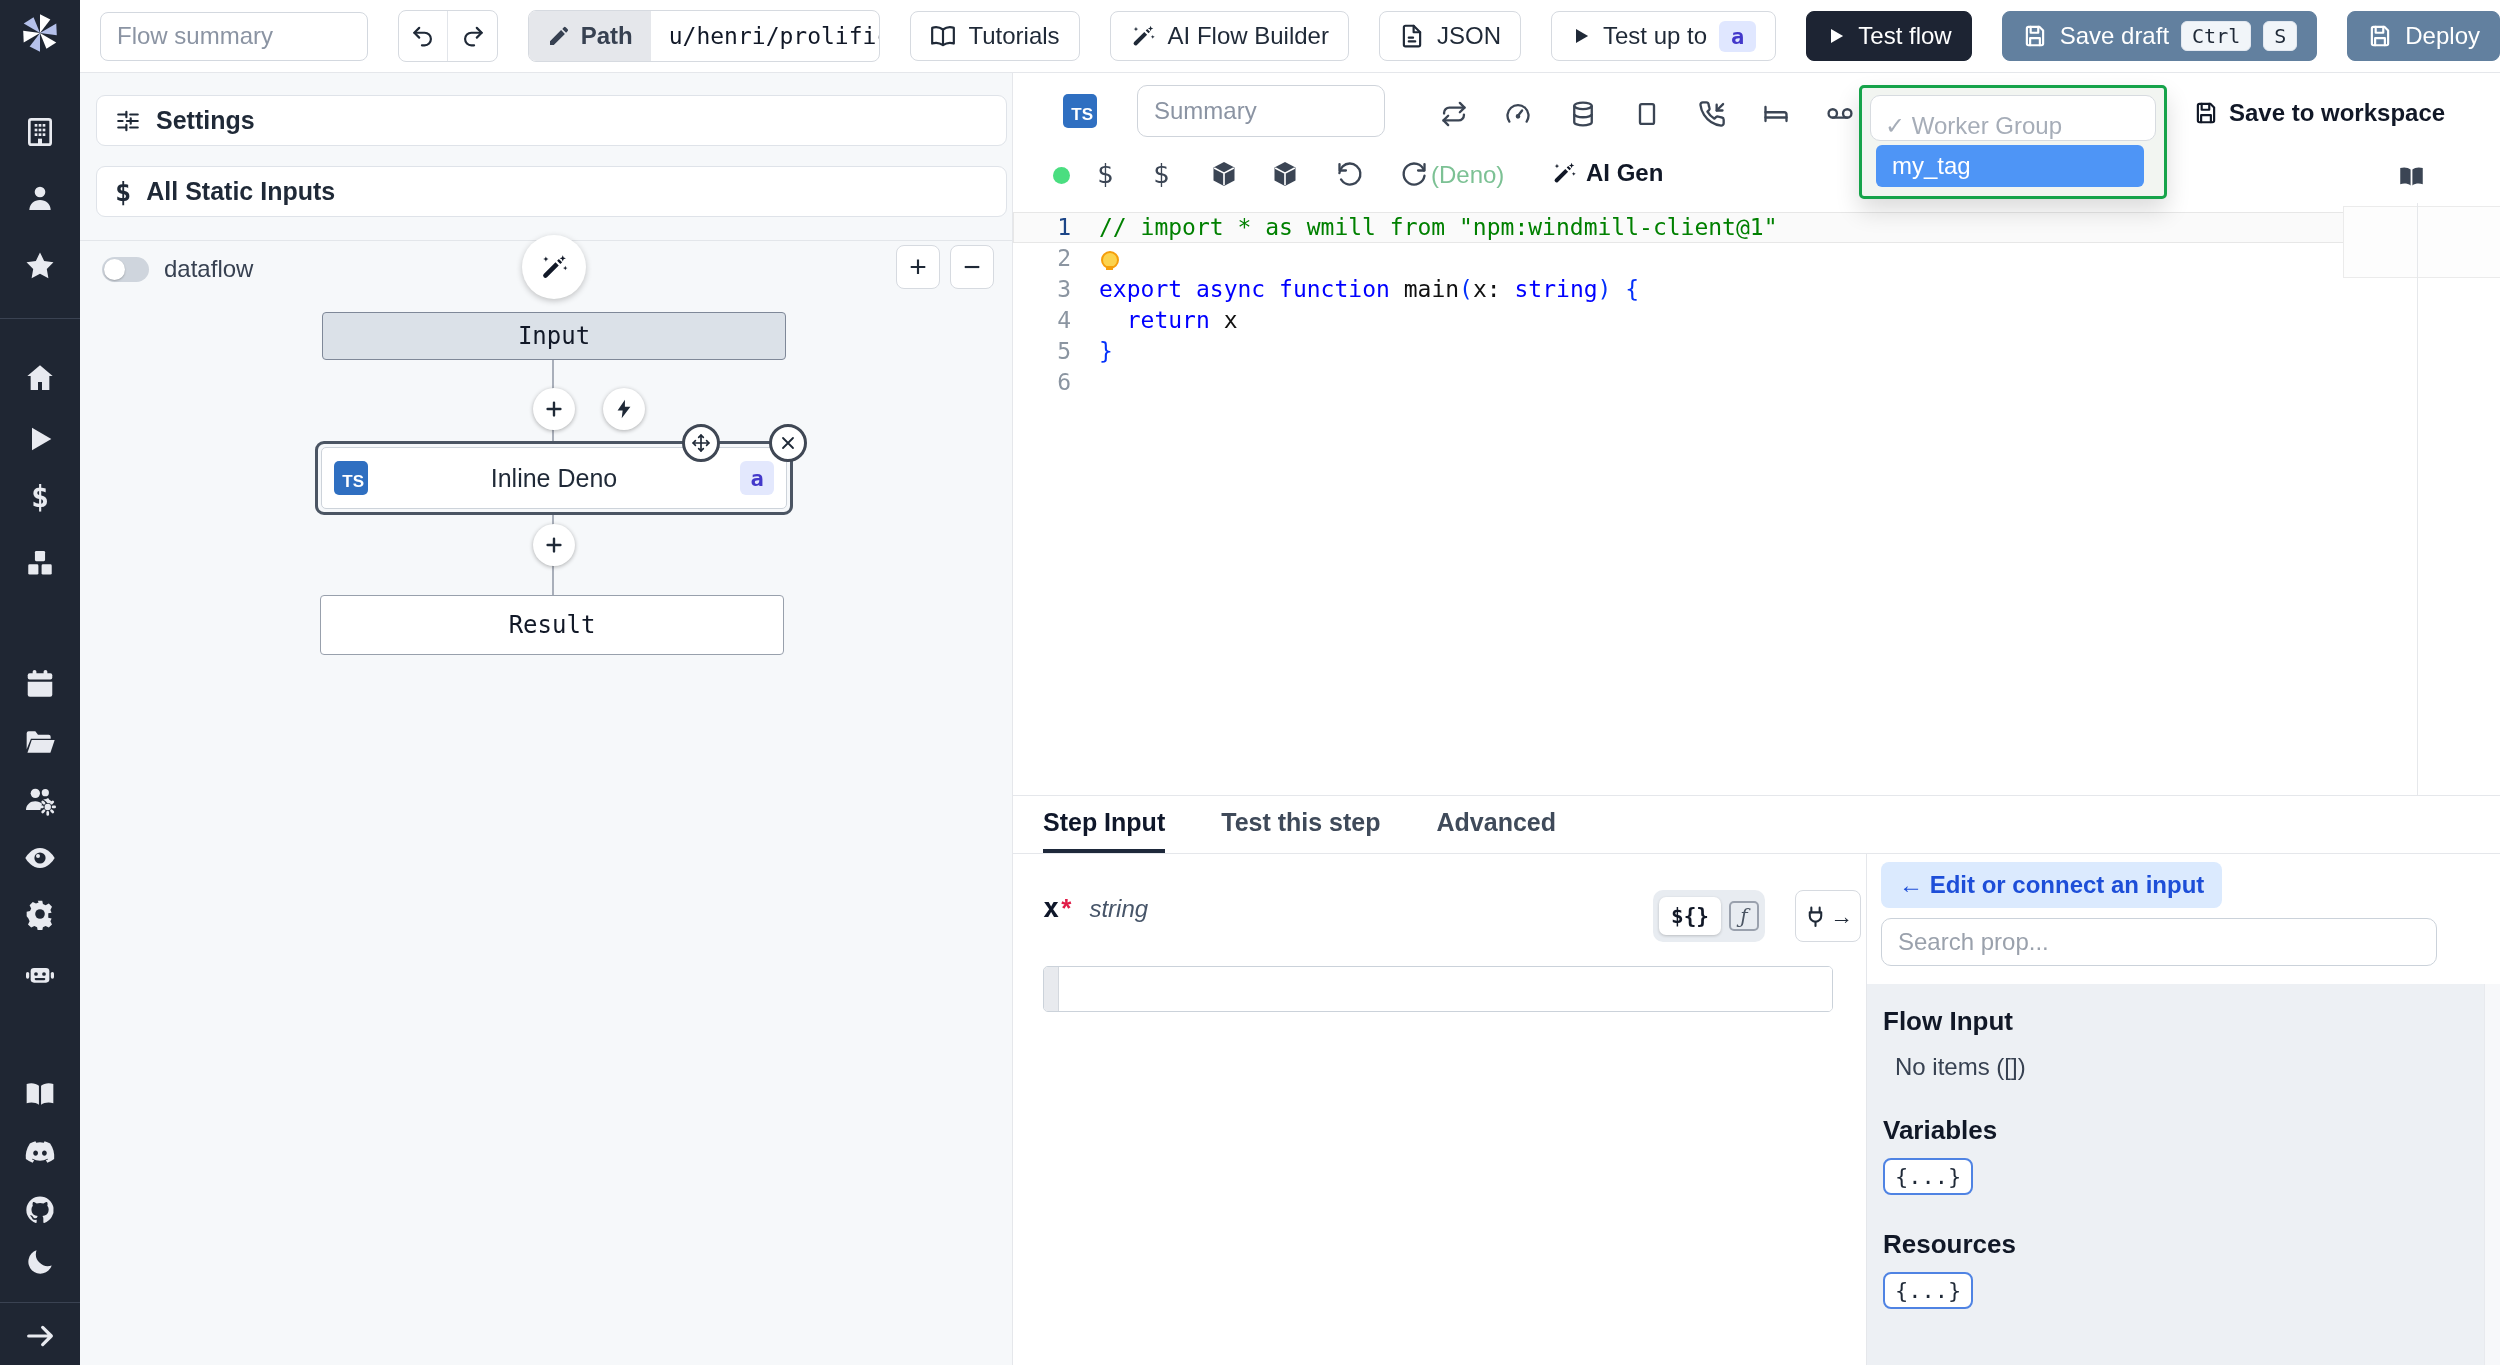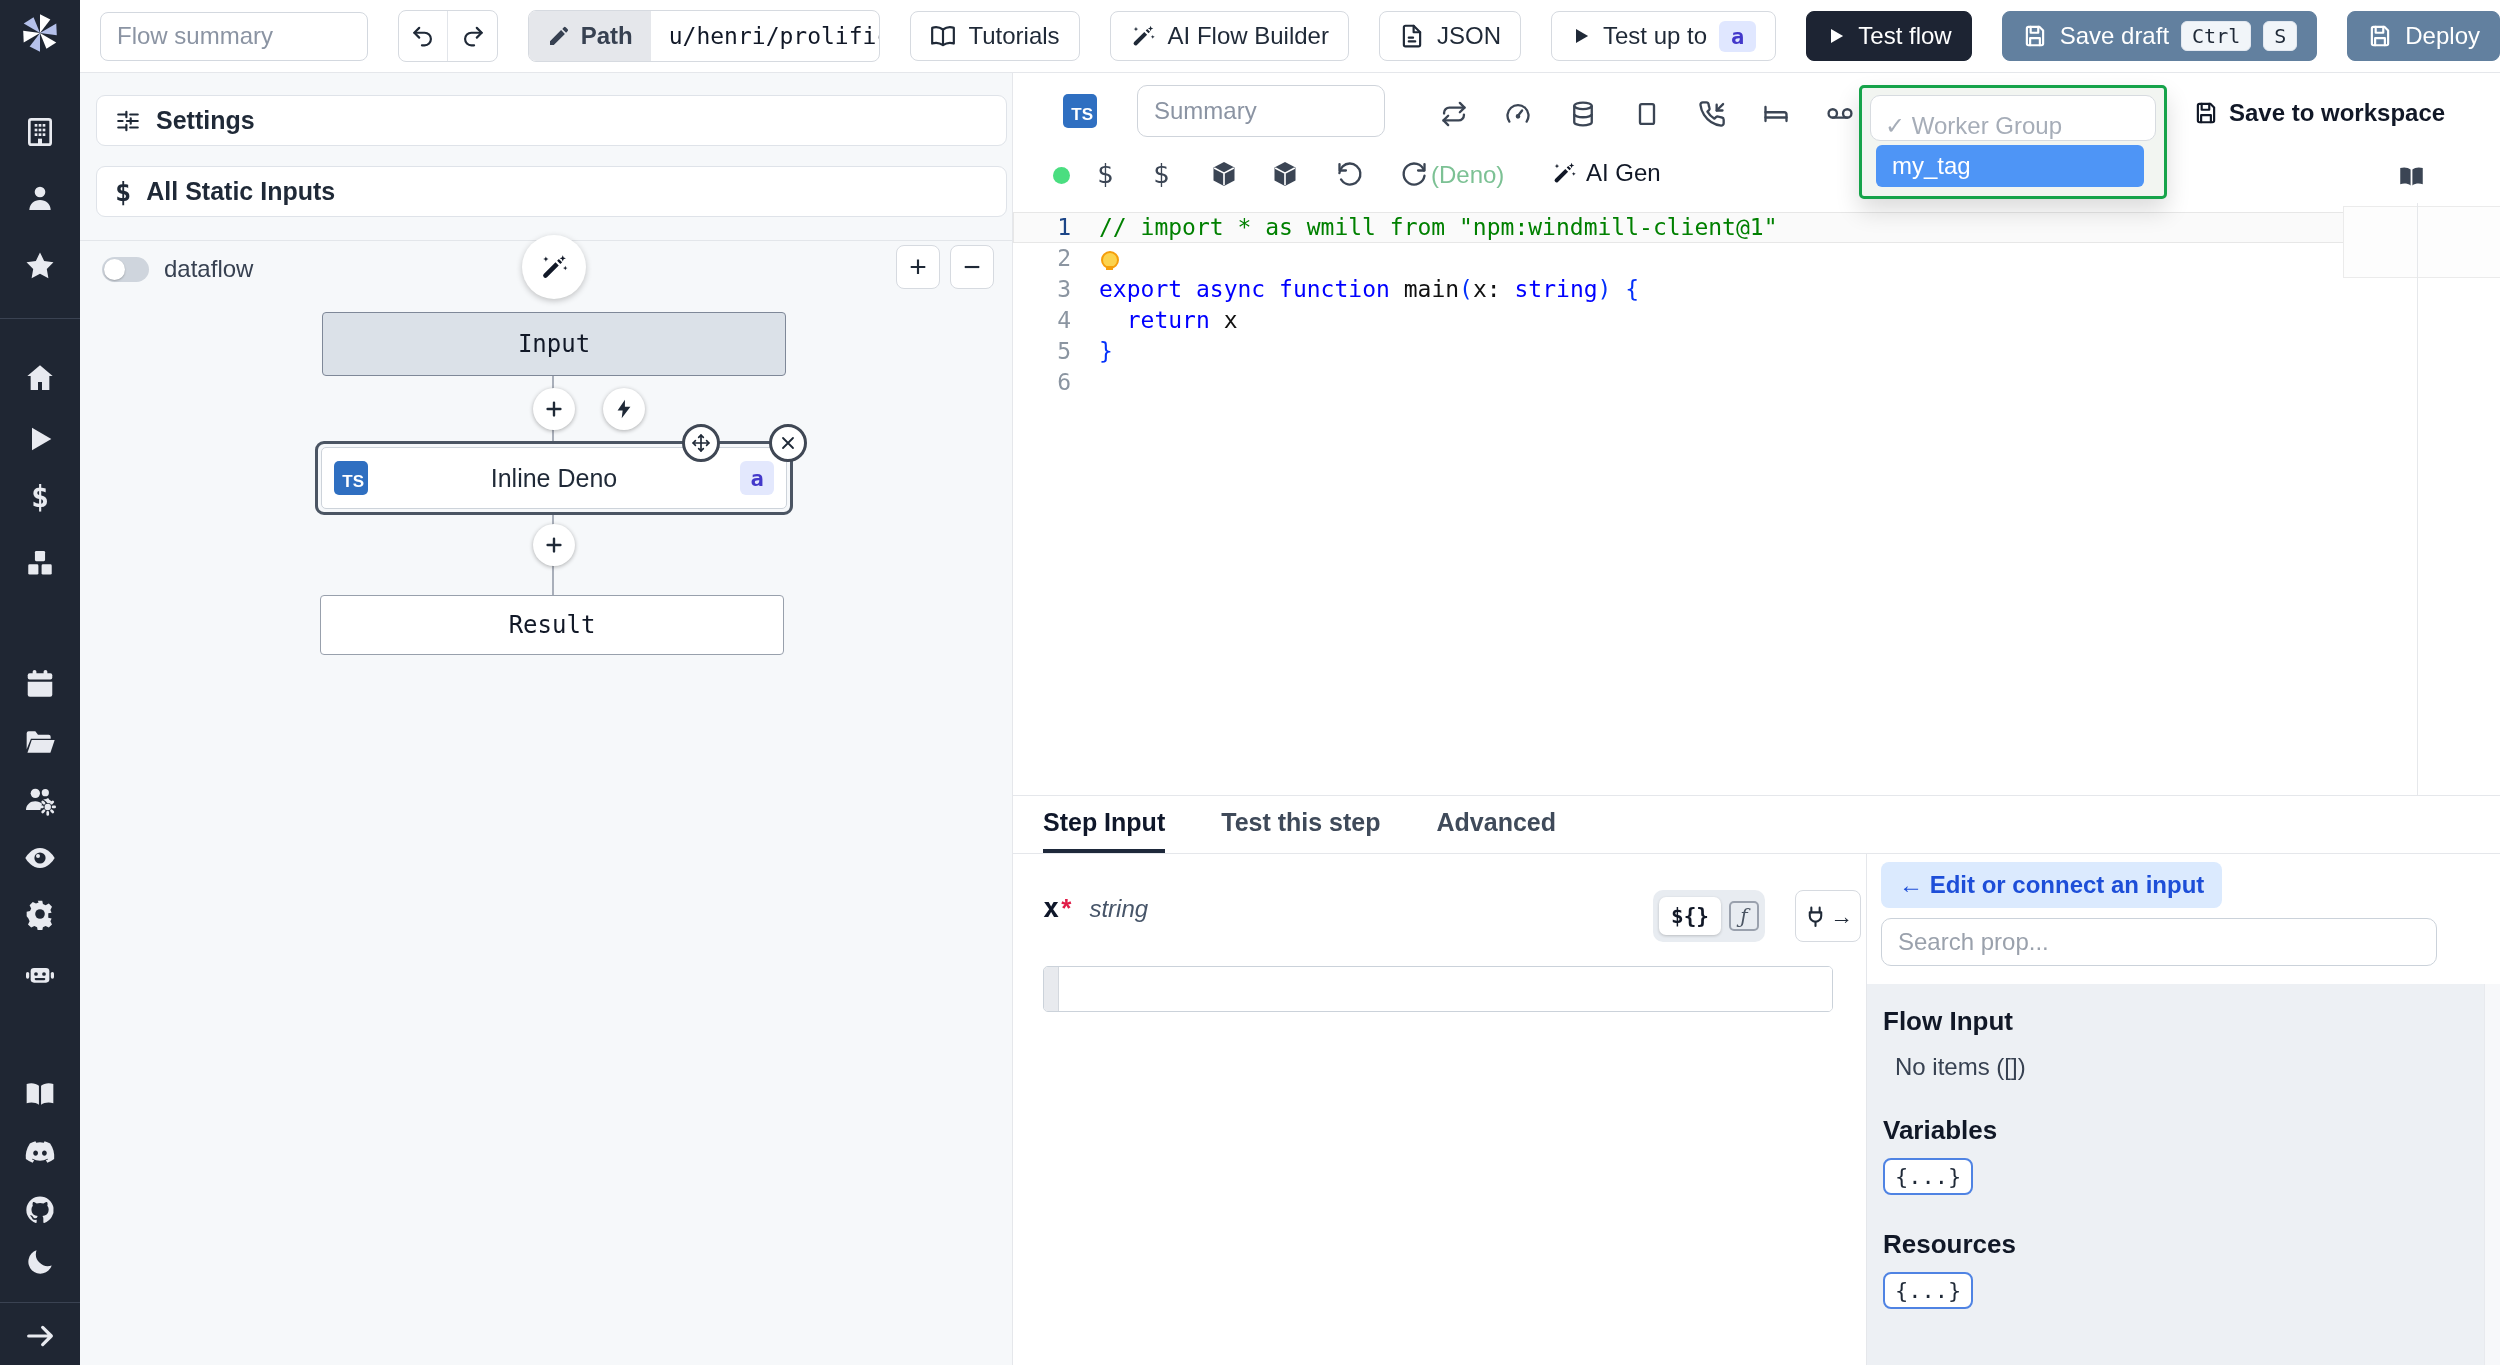--- a/index.html
+++ b/index.html
@@ -41,21 +41,21 @@
   .toggle .knob{position:absolute;left:2px;top:2px;background:#fff;border-radius:50%;box-shadow:0 1px 2px rgba(0,0,0,.25);}
   .tg-sm{width:47px;height:25px;} .tg-sm .knob{width:21px;height:21px;}
   .tg-lg{width:58px;height:31px;} .tg-lg .knob{width:27px;height:27px;}
   .dataflow-row{position:absolute;left:22px;top:182px;display:flex;align-items:center;gap:15px;font-size:24px;color:#374151;}
   .wand-fab{position:absolute;left:442px;top:162px;width:64px;height:64px;border-radius:50%;background:#fff;box-shadow:0 2px 6px rgba(0,0,0,.22);display:flex;align-items:center;justify-content:center;cursor:pointer;}
   .wand-fab svg{width:30px;height:30px;color:#111827;}
   .zoom-btns{position:absolute;right:18px;top:172px;display:flex;gap:10px;}
   .zoom-btn{width:42px;height:42px;background:#fff;border:1px solid #d6dae0;border-radius:8px;font-size:30px;color:#1f2937;display:flex;align-items:center;justify-content:center;cursor:pointer;line-height:1;}
   .edge{position:absolute;width:2px;background:#a9afba;left:472px;z-index:0;}
   .gnode{position:absolute;display:flex;align-items:center;justify-content:center;font-family:"DejaVu Sans Mono",monospace;font-size:24px;color:#111827;box-sizing:border-box;cursor:pointer;z-index:1;}
-  .node-input{left:242px;top:239px;width:464px;height:64px;background:#dbe1e8;border:1px solid #7f8898;border-radius:4px;}
+  .node-input{left:242px;top:239px;width:464px;height:48px;background:#dbe1e8;border:1px solid #7f8898;border-radius:4px;}
   .node-result{left:240px;top:522px;width:464px;height:60px;background:#fff;border:1px solid #98a0ac;border-radius:4px;}
   .plus-fab{position:absolute;width:42px;height:42px;border-radius:50%;background:#fff;box-shadow:0 1px 4px rgba(0,0,0,.3);display:flex;align-items:center;justify-content:center;cursor:pointer;z-index:2;}
   .plus-fab svg{width:22px;height:22px;color:#1f2937;}
   .step-selected{position:absolute;left:235px;top:368px;width:478px;height:74px;border:3px solid #4b5563;border-radius:9px;padding:3px;background:#f6f8fa;box-sizing:border-box;z-index:2;cursor:pointer;}
   .step-inner{width:100%;height:100%;background:#fff;border:1px solid #cdd3da;border-radius:5px;display:flex;align-items:center;padding:0 12px;box-sizing:border-box;}
   .ts-badge{width:34px;height:34px;background:#2f6fc1;border-radius:5px;color:#fff;font-weight:700;font-size:17px;display:flex;align-items:flex-end;justify-content:flex-end;padding:0 4px 3px 0;box-sizing:border-box;flex:none;}
   .step-label{flex:1;text-align:center;font-size:25px;color:#1f2937;}
   .step-id{min-width:34px;height:34px;background:#e3e8fd;border-radius:6px;color:#4338ca;font-weight:700;font-size:22px;font-family:"DejaVu Sans Mono",monospace;display:flex;align-items:center;justify-content:center;flex:none;}
   .node-handle{position:absolute;top:-20px;width:38px;height:38px;border-radius:50%;background:#fff;border:3px solid #3f4754;display:flex;align-items:center;justify-content:center;box-sizing:border-box;cursor:pointer;z-index:3;}
   .node-handle svg{width:20px;height:20px;color:#1f2937;}
@@ -67,21 +67,21 @@
   .editor-panel{position:absolute;left:1012px;top:73px;width:1488px;height:722px;background:#fff;border-left:1px solid #e5e7eb;box-sizing:border-box;}
   .ed-ts{position:absolute;left:50px;top:21px;}
   .ed-summary{position:absolute;left:124px;top:12px;width:248px;height:52px;border:1px solid #cfd4db;border-radius:10px;padding:0 16px;font-size:24px;outline:none;box-sizing:border-box;color:#1f2937;}
   .ed-summary::placeholder{color:#8b94a3;}
   .tb-ic{position:absolute;width:28px;height:28px;color:#3b4554;cursor:pointer;}
   .tb-ic svg{width:100%;height:100%;}
   .save-ws{position:absolute;left:1180px;top:26px;display:flex;align-items:center;gap:10px;font-size:24px;font-weight:700;color:#111827;cursor:pointer;}
   .save-ws svg{width:26px;height:26px;}
   .green-dot{position:absolute;left:40px;top:94px;width:17px;height:17px;border-radius:50%;background:#4ade80;}
   .deno-label{position:absolute;left:418px;top:88px;font-size:24px;color:#7cc194;}
-  .ai-gen{position:absolute;left:538px;top:86px;display:flex;align-items:center;gap:9px;font-size:24px;font-weight:400;color:#111827;cursor:pointer;}
+  .ai-gen{position:absolute;left:538px;top:86px;display:flex;align-items:center;gap:9px;font-size:24px;font-weight:700;color:#111827;cursor:pointer;}
   .ai-gen svg{width:26px;height:26px;}
   .dollar-ic{position:absolute;font-size:27px;color:#3b4554;font-weight:500;cursor:pointer;top:85px;}
   .book-right{position:absolute;left:1385px;top:90px;width:27px;height:27px;color:#3b4554;cursor:pointer;}
   .wg-dropdown{position:absolute;left:846px;top:12px;width:308px;border:3px solid #16a34a;border-radius:5px;background:#f2f5f1;box-shadow:0 12px 24px rgba(0,0,0,.14);padding:7px 8px 9px;z-index:6;box-sizing:border-box;}
   .wg-select{background:#fff;border:1px solid #d7dbe0;border-radius:10px;height:44px;display:flex;align-items:flex-end;padding:0 14px;color:#a6adb8;font-size:24px;cursor:pointer;}
   .wg-option{margin:4px 12px 0 6px;background:#4e95f6;border-radius:6px;height:42px;display:flex;align-items:center;padding:0 16px;color:#fff;font-size:24px;font-weight:500;cursor:pointer;}
 
   
   .code-area{position:absolute;left:0;top:130px;right:0;bottom:0;background:#fff;padding-top:9px;font-family:"DejaVu Sans Mono",monospace;font-size:23px;cursor:text;}
   .code-line{display:flex;height:31px;line-height:31px;position:relative;}

